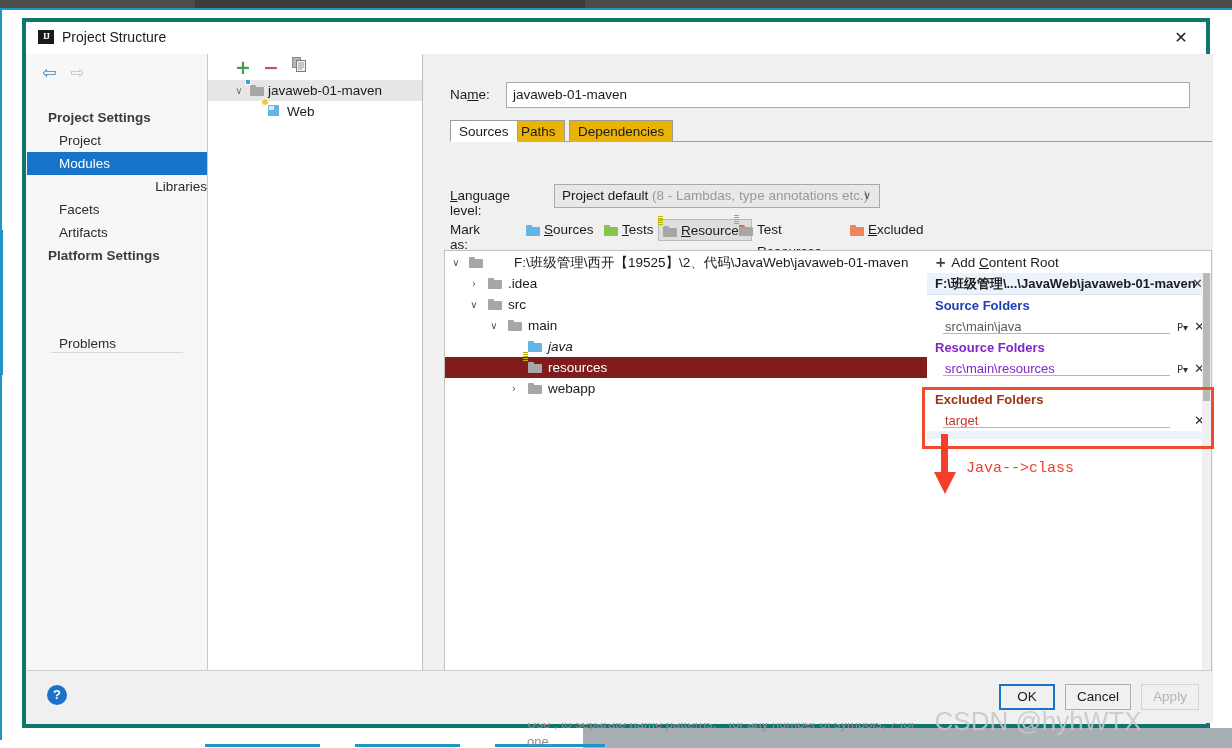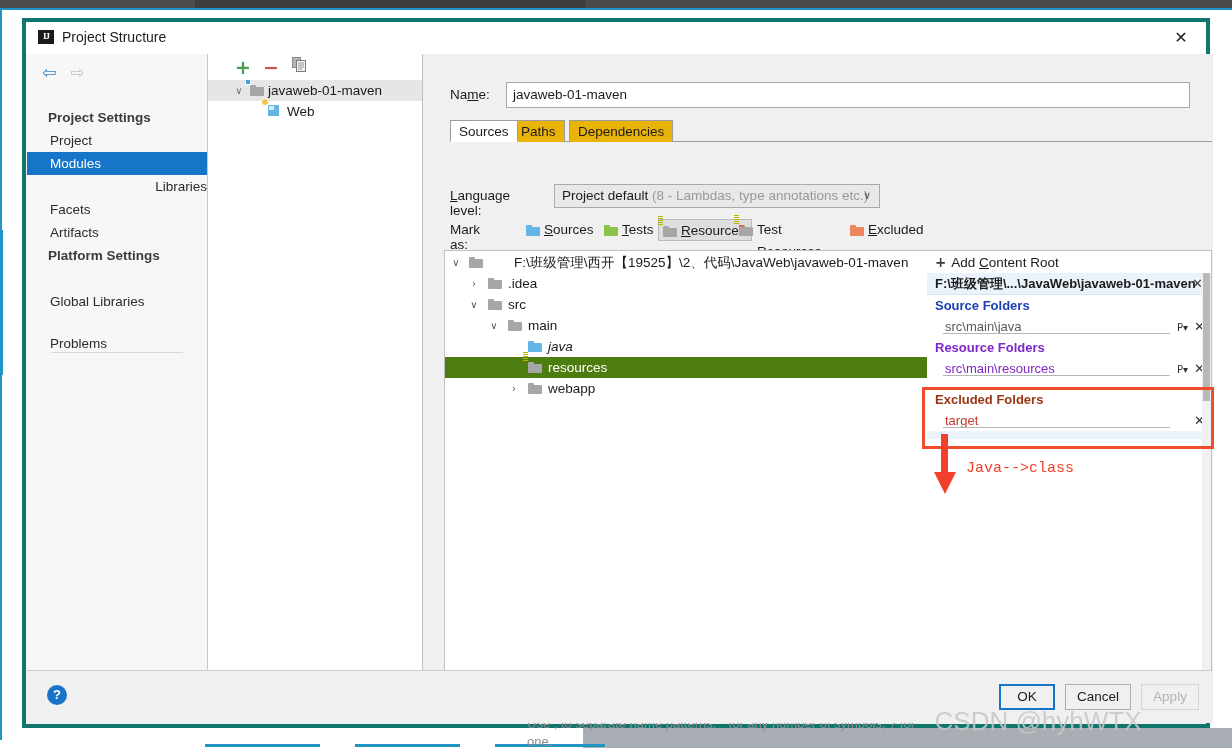--- a/index.html
+++ b/index.html
@@ -70,21 +70,21 @@
   .nav-arrow.disabled { color: #bdc4cb; }
 
   .side-group {
     position: absolute; left: 0; width: 100%;
     font-size: 13.5px; font-weight: bold; color: #3b3b3b;
     padding-left: 21px; height: 23px; line-height: 23px;
   }
   .side-item {
     position: absolute; left: 0; width: 100%;
     font-size: 13.5px; color: #2b2b2b;
-    padding-left: 23px; height: 23px; line-height: 23px;
+    padding-left: 32px; height: 23px; line-height: 23px;
     cursor: pointer;
   }
   .side-item.selected { background: #1675c8; color: #ffffff; }
   .side-sep { position:absolute; left:24px; width:132px; height:1px; background:#d8d8d8; top:298px;}
 
   
   #modpanel {
     position: absolute; left: 182px; top: 32px;
     width: 215px; height: 662px;
     background: #ffffff;
@@ -192,21 +192,21 @@
   .mark-btn .mi { position:absolute; left:4px; top:5px; }
   .mark-btn u { text-decoration: underline; }
 
   
   #treepanel {
     position:absolute; left:20px; top:196px; width:483px; height:430px;
     background:#ffffff; border:1px solid #c0c0c0; border-right:none;
   }
   .tree-row { position:absolute; left:0; width:100%; height:21px; line-height:21px;
      font-size:13.5px; color:#1b1b1b; cursor:pointer; white-space:nowrap;}
-  .tree-row.selected { background:#4d7c0f; color:#ffffff; }
+  .tree-row.selected { background:#7f1d1d; color:#ffffff; }
   .tree-chev { position:absolute; top:0; width:16px; text-align:center; color:#555;
      font-size:10px; font-family:"DejaVu Sans", sans-serif;}
   .tree-ico { position:absolute; top:4px; }
   .tree-lbl { position:absolute; top:0; }
 
   
   #rootspanel {
     position:absolute; left:503px; top:196px; width:285px; height:430px;
     background:#ffffff; border:1px solid #c0c0c0; border-left:none;
     overflow:hidden;
@@ -341,21 +341,20 @@
       </div>
 
       <div class="side-group" style="top:52px;">Project Settings</div>
       <div class="side-item" style="top:75px;">Project</div>
       <div class="side-item selected" style="top:98px;">Modules</div>
       <div class="side-item" style="top:121px;text-align:right;">Libraries</div>
       <div class="side-item" style="top:144px;">Facets</div>
       <div class="side-item" style="top:167px;">Artifacts</div>
 
       <div class="side-group" style="top:190px;">Platform Settings</div>
-      <div class="side-item" style="top:236px;">Global Libraries</div>
 
       <div class="side-sep"></div>
       <div class="side-item" style="top:278px;">Problems</div>
     </div>
 
     <div id="modpanel">
       <div id="modtoolbar">
         <div class="tb-btn tb-plus">+</div>
         <div class="tb-btn tb-minus">−</div>
         <div class="tb-btn tb-copy">

